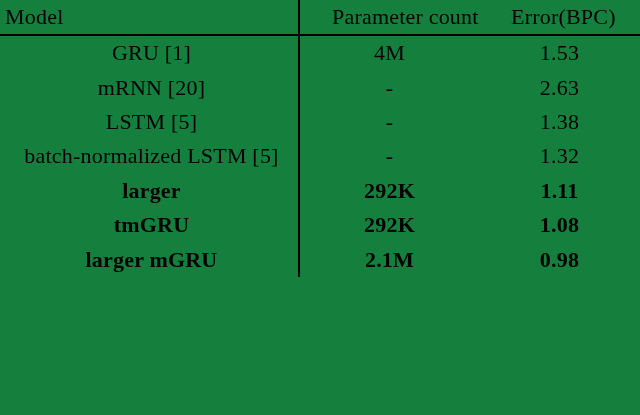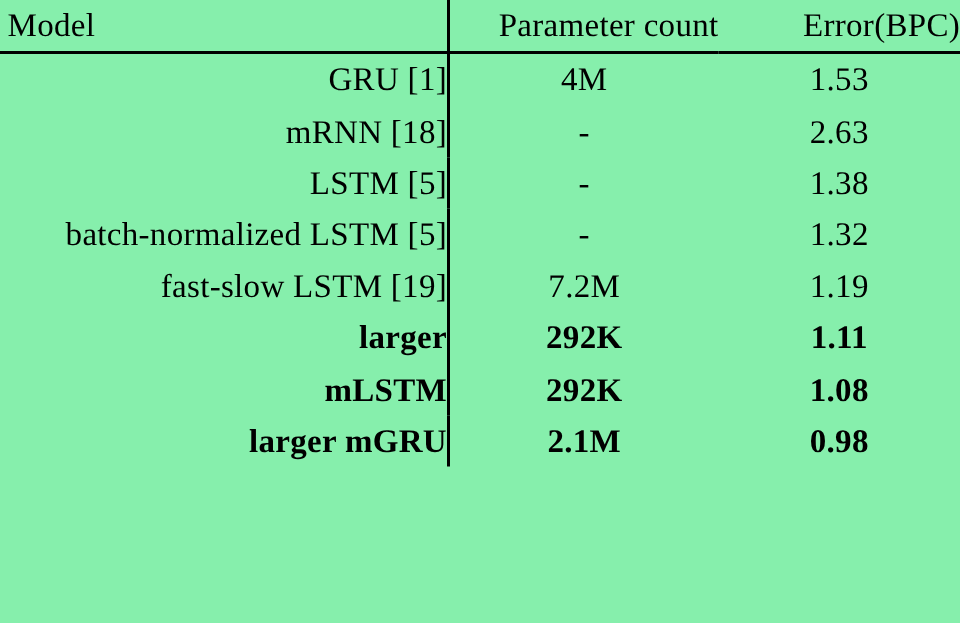--- a/index.html
+++ b/index.html
@@ -3,21 +3,21 @@
 <meta charset="utf-8">
 <style>
   html, body {
     margin: 0;
     padding: 0;
     background: #ffffff;
   }
   .paper-table-figure {
     width: 640px;
     height: 415px;
-    background: #86efac;
+    background: #15803d;
     overflow: hidden;
   }
   table.results {
     width: 640px;
     table-layout: fixed;
     border-collapse: collapse;
     font-family: "Liberation Serif", "DejaVu Serif", serif;
     font-size: 22px;
     color: #000000;
     letter-spacing: 0.2px;
@@ -32,30 +32,31 @@
     padding: 0;
     border-bottom: 2px solid #000000;
     vertical-align: middle;
   }
   table.results th.h-model {
     text-align: left;
     padding-left: 5px;
     border-right: 2px solid #000000;
   }
   table.results th.h-center {
-    text-align: right;
+    text-align: left;
+    padding-left: 32px;
   }
 
   table.results td {
     height: 34.4px;
     padding: 0;
     vertical-align: middle;
   }
   table.results td.c-model {
-    text-align: right;
+    text-align: center;
     padding-left: 5px;
     border-right: 2px solid #000000;
   }
   table.results td.c-center {
     text-align: center;
   }
   table.results tr.bold td {
     font-weight: bold;
   }
 </style>
@@ -76,46 +77,41 @@
         <th class="h-center">Error(BPC)</th>
       </tr>
     </thead>
     <tbody>
         <tr>
     <td class="c-model">GRU [1]</td>
     <td class="c-center">4M</td>
     <td class="c-center">1.53</td>
   </tr>
         <tr>
-    <td class="c-model">mRNN [18]</td>
+    <td class="c-model">mRNN [20]</td>
     <td class="c-center">-</td>
     <td class="c-center">2.63</td>
   </tr>
         <tr>
     <td class="c-model">LSTM [5]</td>
     <td class="c-center">-</td>
     <td class="c-center">1.38</td>
   </tr>
         <tr>
     <td class="c-model">batch-normalized LSTM [5]</td>
     <td class="c-center">-</td>
     <td class="c-center">1.32</td>
   </tr>
-        <tr>
-    <td class="c-model">fast-slow LSTM [19]</td>
-    <td class="c-center">7.2M</td>
-    <td class="c-center">1.19</td>
-  </tr>
         <tr class="bold">
     <td class="c-model">larger</td>
     <td class="c-center">292K</td>
     <td class="c-center">1.11</td>
   </tr>
         <tr class="bold">
-    <td class="c-model">mLSTM</td>
+    <td class="c-model">tmGRU</td>
     <td class="c-center">292K</td>
     <td class="c-center">1.08</td>
   </tr>
         <tr class="bold">
     <td class="c-model">larger mGRU</td>
     <td class="c-center">2.1M</td>
     <td class="c-center">0.98</td>
   </tr>
       </tbody>
   </table>

